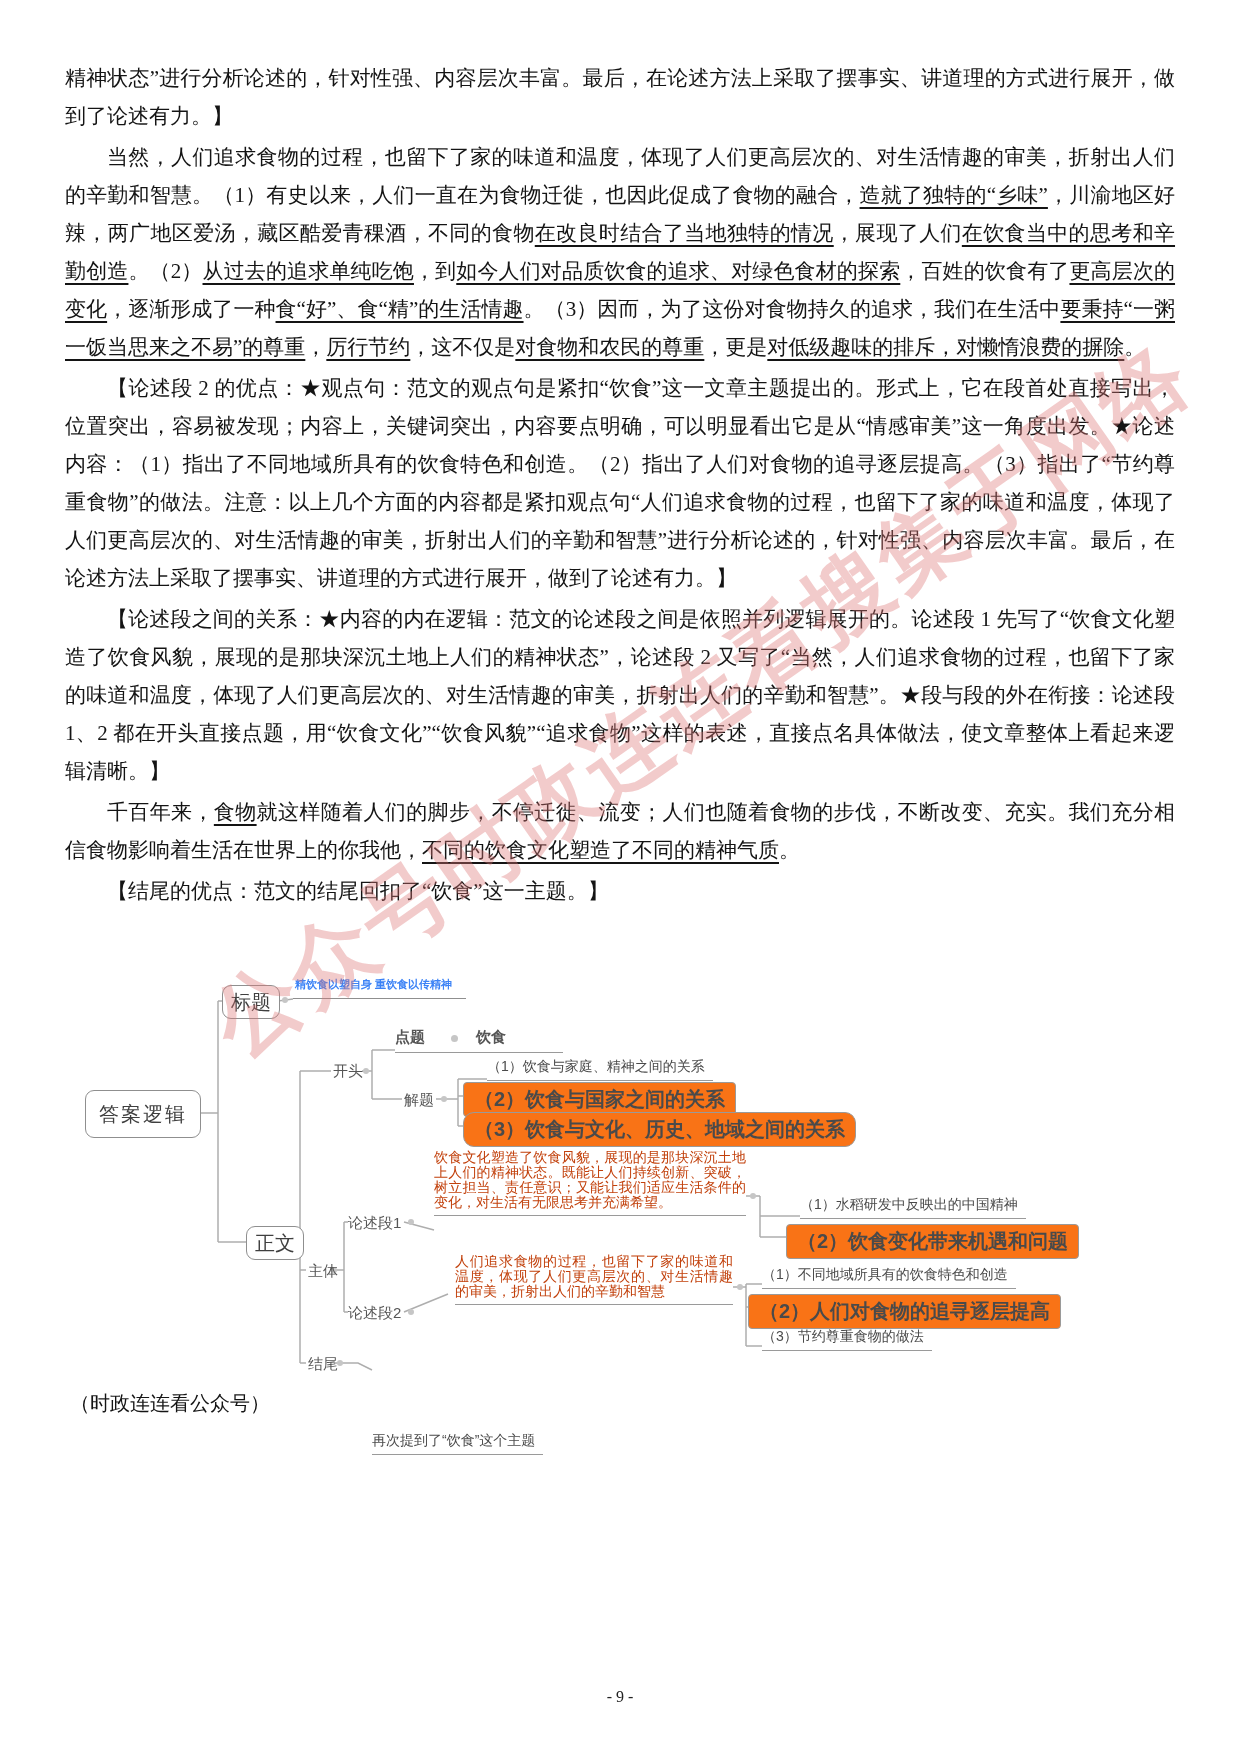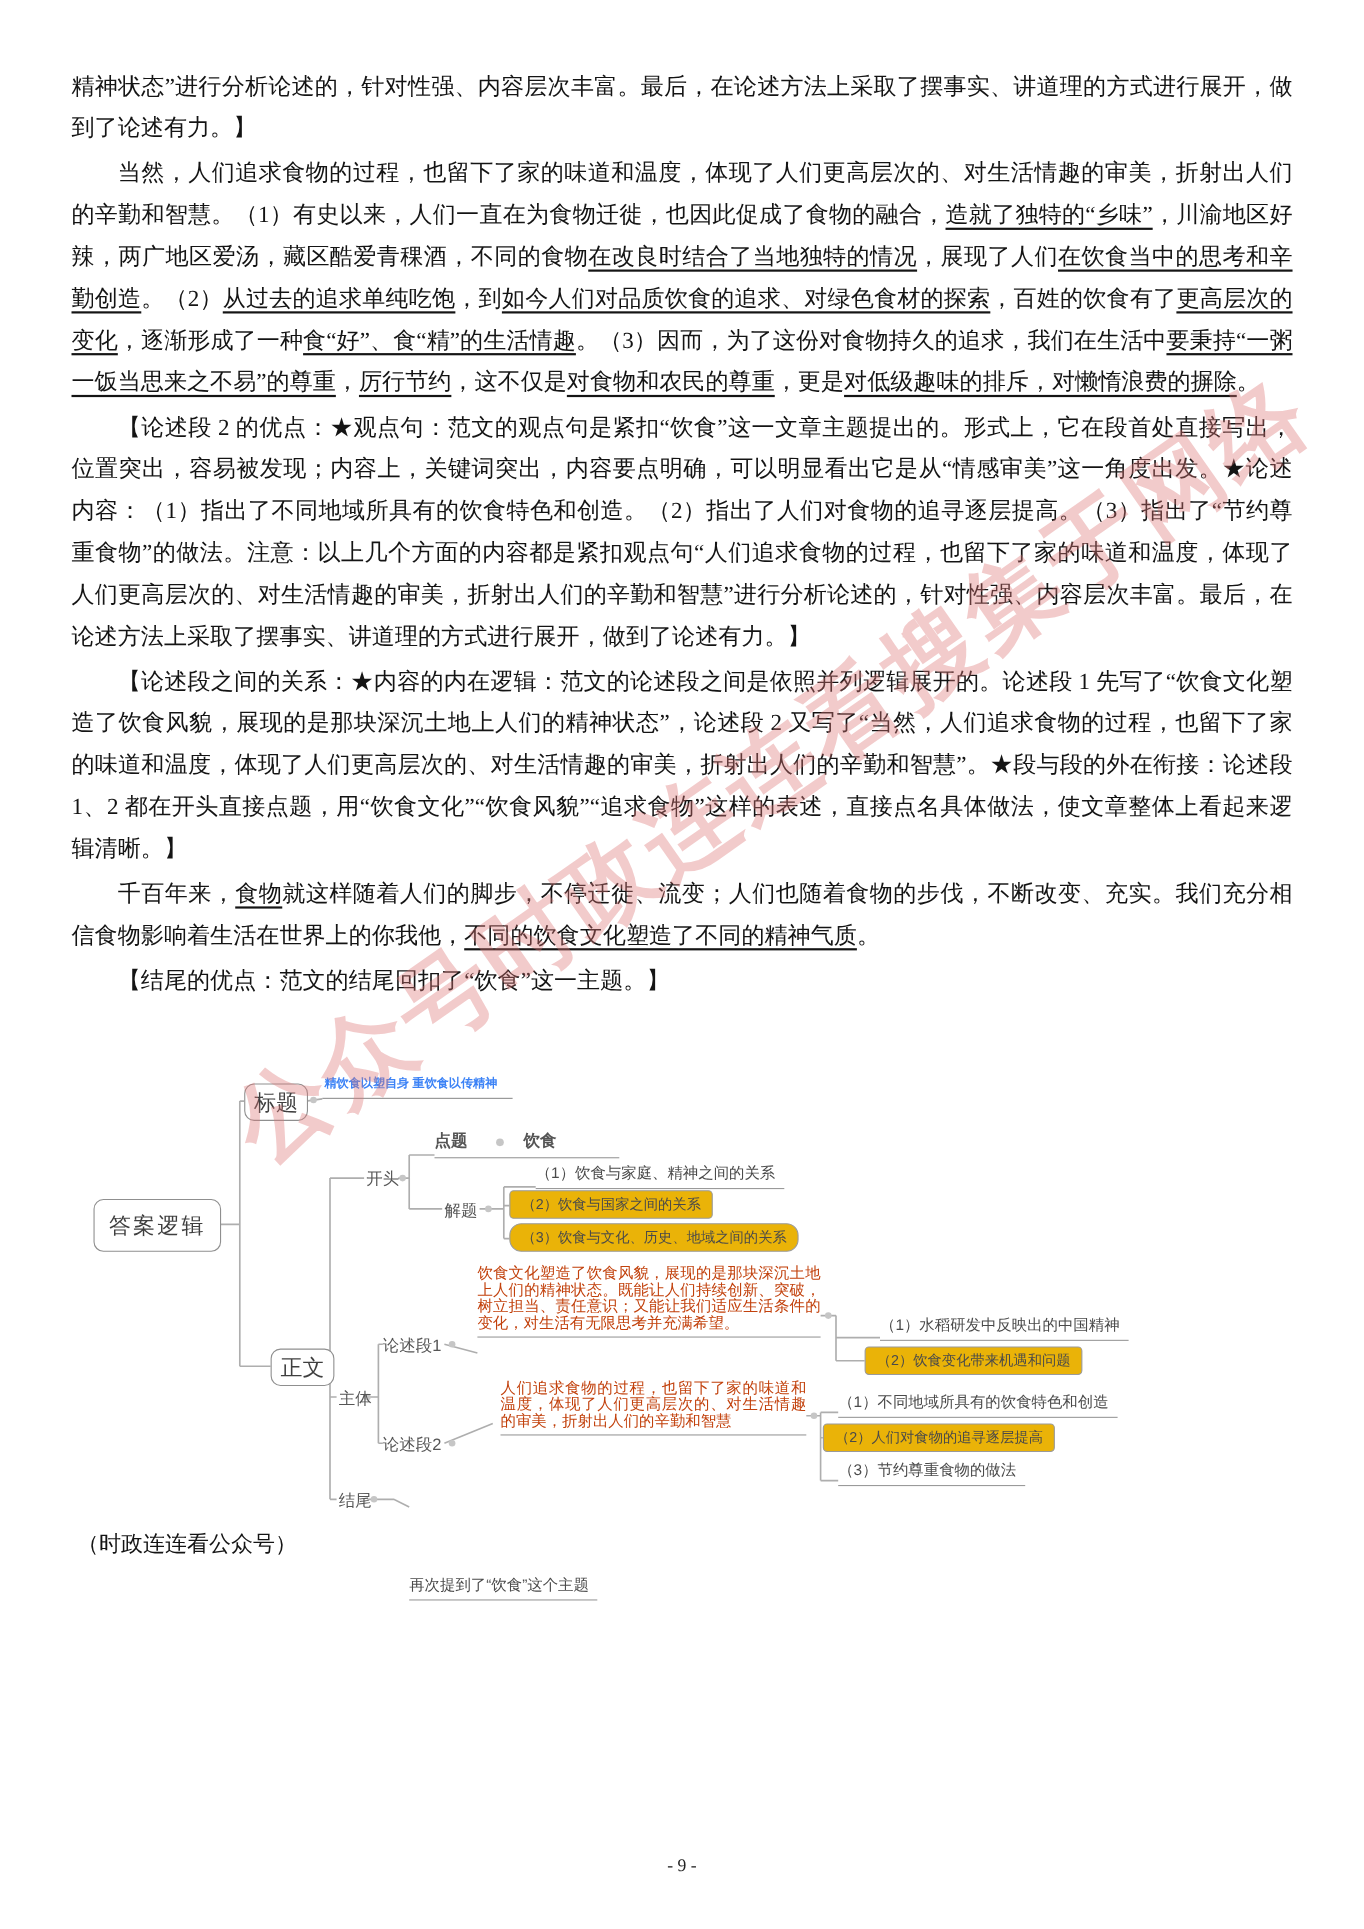--- a/index.html
+++ b/index.html
@@ -40,22 +40,22 @@
   .mm-row {
     position:absolute; display:inline-flex; align-items:center;
     border-bottom:1.5px solid #9a9a9a; padding-bottom:5px; font-size:15px; color:#555;
   }
   .mm-dot { width:7px; height:7px; border-radius:50%; background:#c6c6c6; display:inline-block; margin:2px 18px 0 26px; }
   .mm-uitem {
     position:absolute; font-size:14px; color:#4a4a4a; white-space:nowrap;
     border-bottom:1.5px solid #9a9a9a; padding:0 8px 4px 0;
   }
   .mm-bitem {
-    position:absolute; font-size:13px; color:#4a4a4a; white-space:nowrap;
-    border:1.5px solid #9a9a9a; border-radius:4px; padding:3px 10px; background:#eab308;
+    position:absolute; font-size:20px; color:#4a4a4a; white-space:nowrap;
+    border:1.5px solid #9a9a9a; border-radius:4px; padding:3px 10px; background:#f97316;font-weight:bold;
   }
   .mm-bitem.round { border-radius:11px; }
   .mm-text {
     position:absolute; font-size:14px; line-height:15px; color:#c2410c;
     border-bottom:1.5px solid #9a9a9a; padding-bottom:5px; text-align:justify;
   }
   
   .source-note { position:absolute; left:70px; top:1390px; font-size:20px; color:#141414; z-index:2; }
   .page-footer { position:absolute; left:0; right:0; top:1688px; text-align:center; font-size:16px; color:#222; z-index:2; }
 </style>

